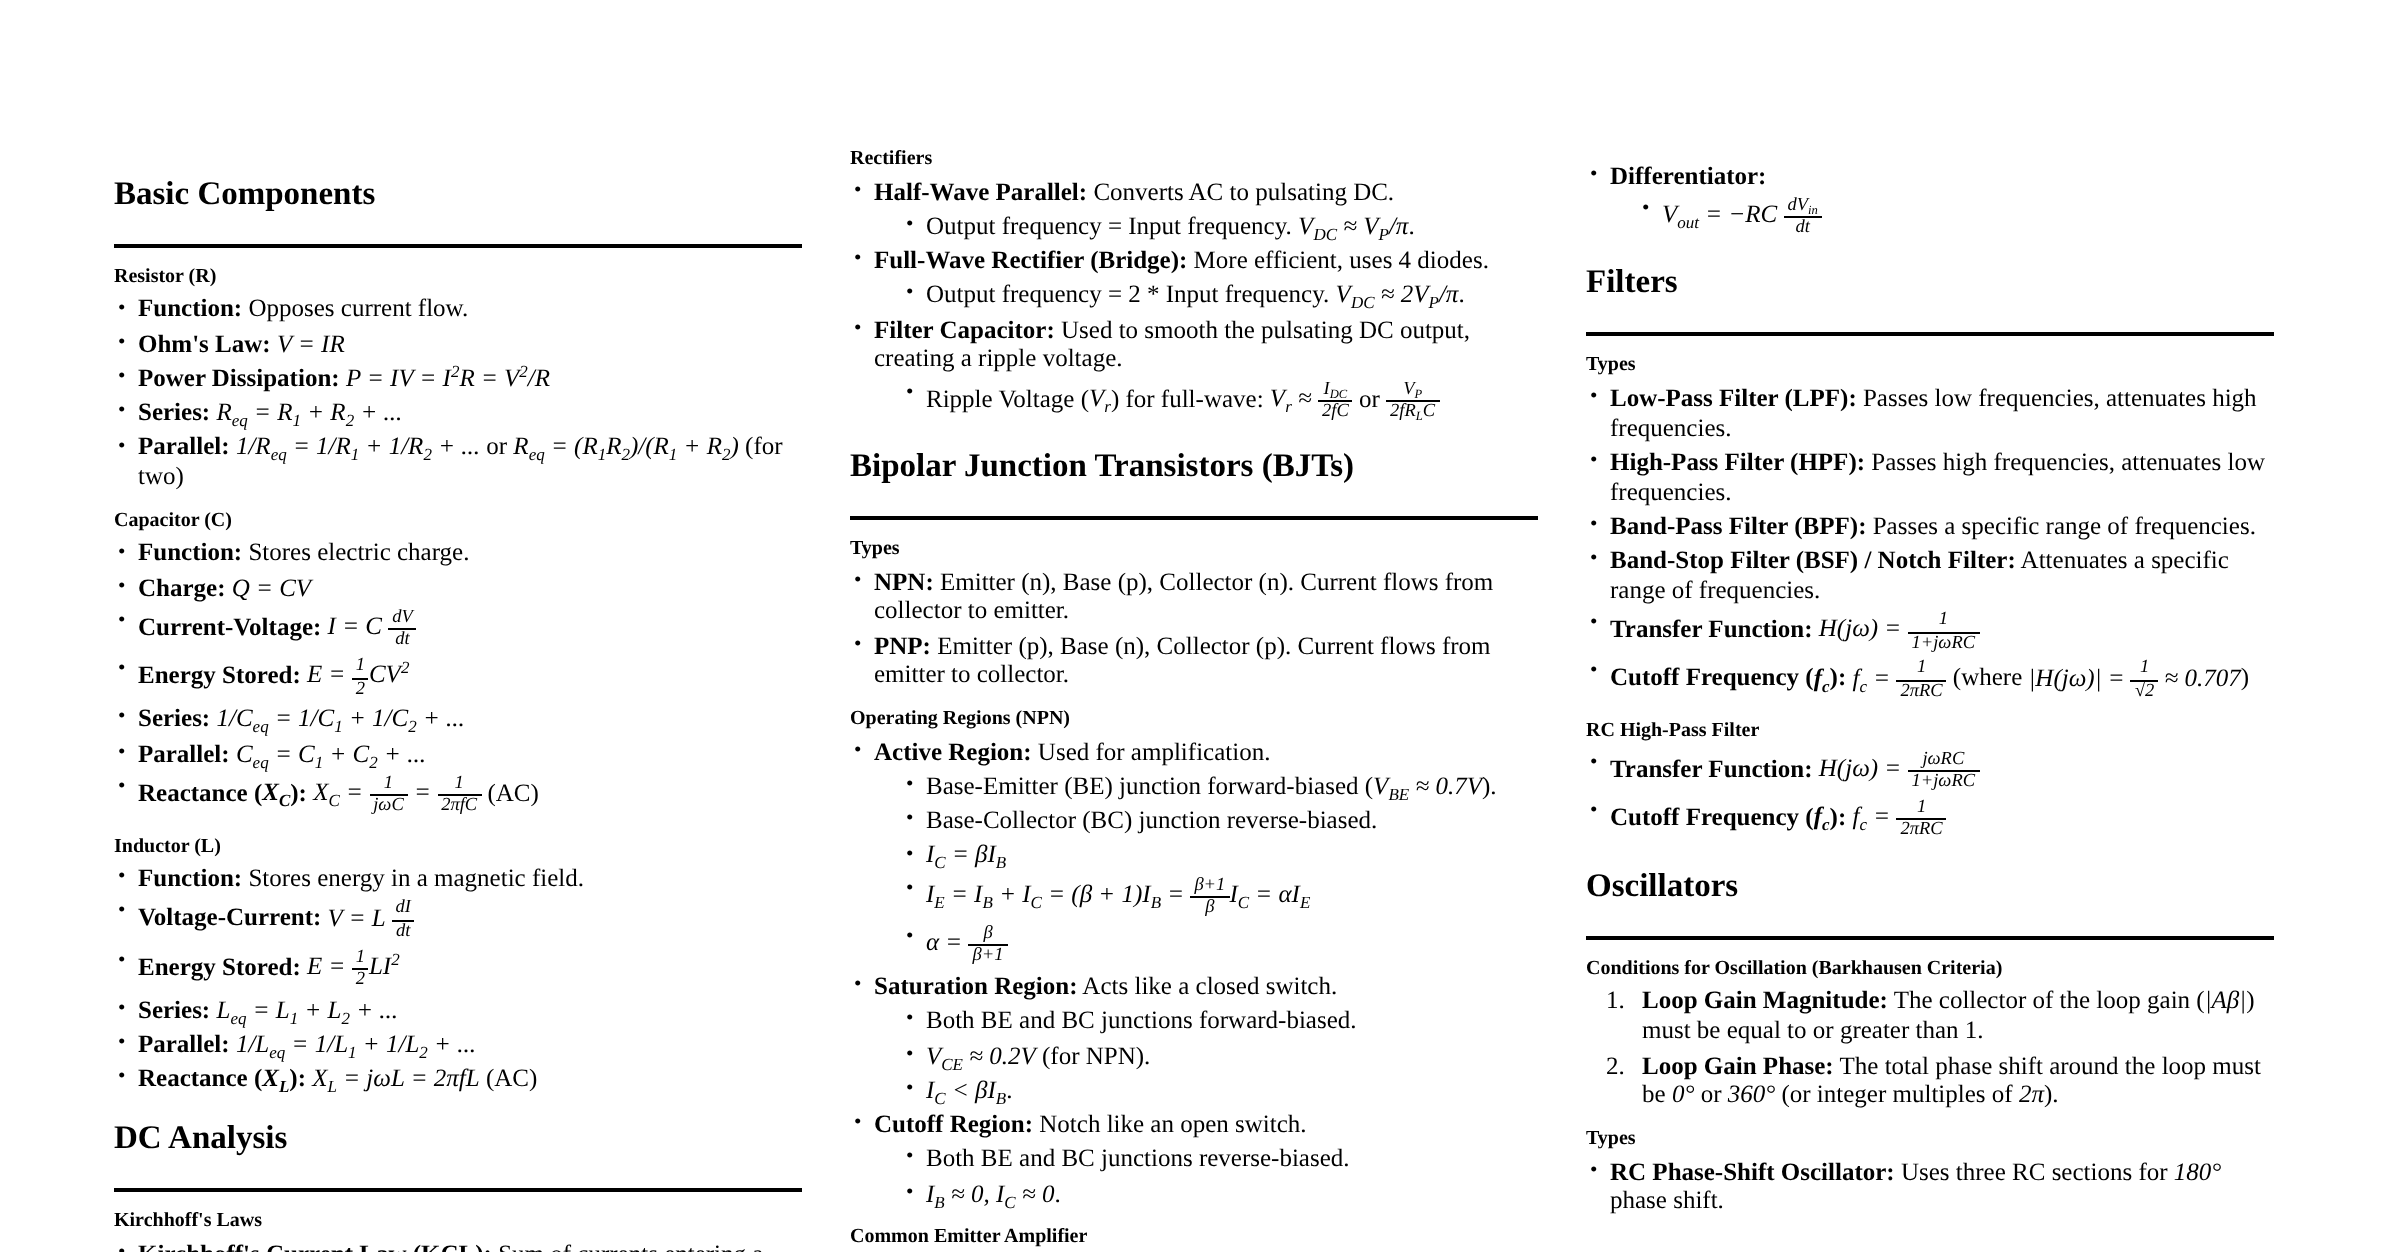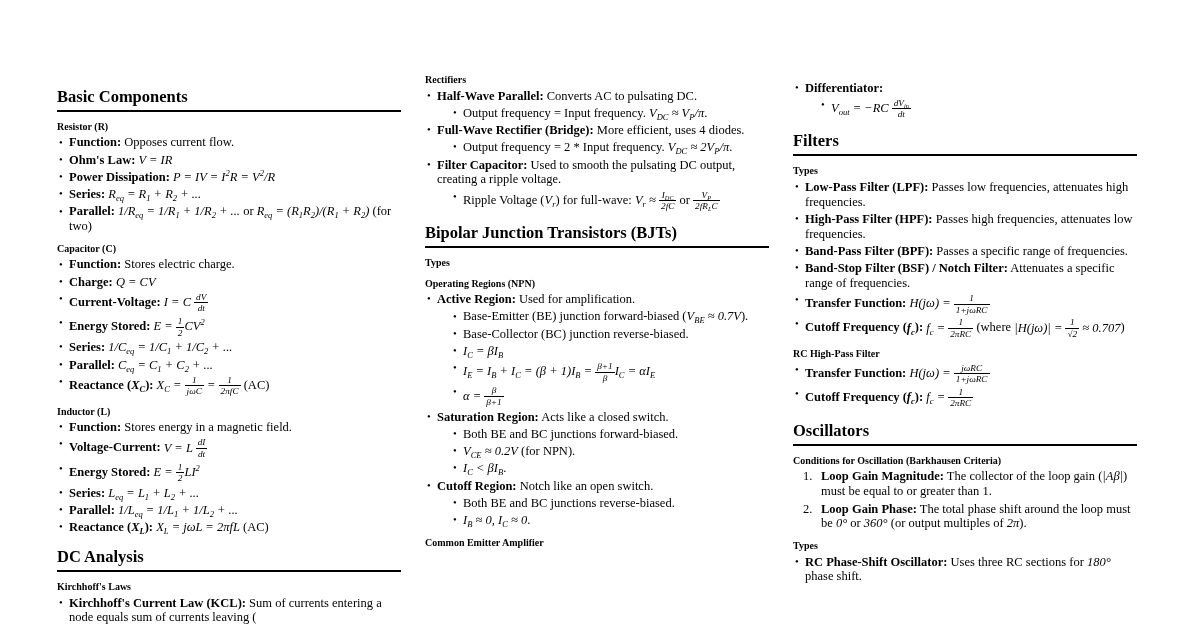--- a/index.html
+++ b/index.html
@@ -9,21 +9,21 @@
     font-family:"Liberation Serif","DejaVu Serif",serif;
     font-size:12.5px;line-height:1.18;
   }
   .columns{position:absolute;left:57px;top:74px;display:flex;gap:24px;}
   .col{width:344px;}
   .col:nth-child(1){padding-top:14px;}
   .col:nth-child(3){padding-top:4px;}
   .col > :first-child{margin-top:0 !important;}
   .h1{
     font-size:16.5px;font-weight:bold;line-height:1.15;
-    border-bottom:2px solid #000;padding-bottom:3px;margin:13px 0 4px;
+    border-bottom:2px solid #000;padding-bottom:15px;margin:13px 0 4px;
   }
   .h2{font-size:10px;font-weight:bold;line-height:1.15;margin:9px 0 3px;}
   .ul{margin:0;}
   .li{position:relative;padding-left:12px;margin:2.5px 0;}
   .li::before{content:"•";position:absolute;left:2px;top:0.1em;font-size:0.85em;}
   .subs{margin-left:14px;}
   .ol{margin:2px 0;}
   .oli{position:relative;padding-left:28px;margin:3px 0;}
   .oli .num{position:absolute;left:10px;}
   .seg-b{font-weight:bold;}
@@ -87,20 +87,24 @@
             </div></div>
           <div class="li"><span class="seg-b">Full-Wave Rectifier (Bridge):</span><span class="seg-p"> More efficient, uses 4 diodes.</span><div class="subs">
               <div class="li"><span class="seg-p">Output frequency = 2 * Input frequency. </span><span class="seg-m math">V<sub>DC</sub> ≈ 2V<sub>P</sub>/π</span><span class="seg-p">.</span></div>
             </div></div>
           <div class="li"><span class="seg-b">Filter Capacitor:</span><span class="seg-p"> Used to smooth the pulsating DC output, creating a ripple voltage.</span><div class="subs">
               <div class="li"><span class="seg-p">Ripple Voltage (</span><span class="seg-m math">V<sub>r</sub></span><span class="seg-p">) for full-wave: </span><span class="seg-m math">V<sub>r</sub> ≈ <span class="frac"><span class="fn">I<sub>DC</sub></span><span class="fd">2fC</span></span></span><span class="seg-p"> or </span><span class="seg-m math"><span class="frac"><span class="fn">V<sub>P</sub></span><span class="fd">2fR<sub>L</sub>C</span></span></span></div>
             </div></div>
         </div>
         <div class="h1">Bipolar Junction Transistors (BJTs)</div>
         <div class="h2">Types</div>
+        <div class="ul">
+          <div class="li"><span class="seg-b">NPN:</span><span class="seg-p"> Emitter (n), Base (p), Collector (n). Current flows from collector to emitter.</span></div>
+          <div class="li"><span class="seg-b">PNP:</span><span class="seg-p"> Emitter (p), Base (n), Collector (p). Current flows from emitter to collector.</span></div>
+        </div>
         <div class="h2">Operating Regions (NPN)</div>
         <div class="ul">
           <div class="li"><span class="seg-b">Active Region:</span><span class="seg-p"> Used for amplification.</span><div class="subs">
               <div class="li"><span class="seg-p">Base-Emitter (BE) junction forward-biased (</span><span class="seg-m math">V<sub>BE</sub> ≈ 0.7V</span><span class="seg-p">).</span></div>
               <div class="li"><span class="seg-p">Base-Collector (BC) junction reverse-biased.</span></div>
               <div class="li"><span class="seg-m math">I<sub>C</sub> = βI<sub>B</sub></span></div>
               <div class="li"><span class="seg-m math">I<sub>E</sub> = I<sub>B</sub> + I<sub>C</sub> = (β + 1)I<sub>B</sub> = <span class="frac"><span class="fn">β+1</span><span class="fd">β</span></span>I<sub>C</sub> = αI<sub>E</sub></span></div>
               <div class="li"><span class="seg-m math">α = <span class="frac"><span class="fn">β</span><span class="fd">β+1</span></span></span></div>
             </div></div>
           <div class="li"><span class="seg-b">Saturation Region:</span><span class="seg-p"> Acts like a closed switch.</span><div class="subs">
@@ -135,21 +139,21 @@
         </div>
         <div class="h2">RC High-Pass Filter</div>
         <div class="ul">
           <div class="li"><span class="seg-b">Transfer Function:</span><span class="seg-m math"> H(jω) = <span class="frac"><span class="fn">jωRC</span><span class="fd">1+jωRC</span></span></span></div>
           <div class="li"><span class="seg-b">Cutoff Frequency (</span><span class="seg-bm math">f<sub>c</sub></span><span class="seg-b">):</span><span class="seg-m math"> f<sub>c</sub> = <span class="frac"><span class="fn">1</span><span class="fd">2πRC</span></span></span></div>
         </div>
         <div class="h1">Oscillators</div>
         <div class="h2">Conditions for Oscillation (Barkhausen Criteria)</div>
         <div class="ol">
           <div class="oli"><span class="num">1.</span><span class="seg-b">Loop Gain Magnitude:</span><span class="seg-p"> The collector of the loop gain (</span><span class="seg-m math">|Aβ|</span><span class="seg-p">) must be equal to or greater than 1.</span></div>
-          <div class="oli"><span class="num">2.</span><span class="seg-b">Loop Gain Phase:</span><span class="seg-p"> The total phase shift around the loop must be </span><span class="seg-m math">0°</span><span class="seg-p"> or </span><span class="seg-m math">360°</span><span class="seg-p"> (or output multiples of </span><span class="seg-m math">2π</span><span class="seg-p">).</span></div>
+          <div class="oli"><span class="num">2.</span><span class="seg-b">Loop Gain Phase:</span><span class="seg-p"> The total phase shift around the loop must be </span><span class="seg-m math">0°</span><span class="seg-p"> or </span><span class="seg-m math">360°</span><span class="seg-p"> (or integer multiples of </span><span class="seg-m math">2π</span><span class="seg-p">).</span></div>
         </div>
         <div class="h2">Types</div>
         <div class="ul">
           <div class="li"><span class="seg-b">RC Phase-Shift Oscillator:</span><span class="seg-p"> Uses three RC sections for </span><span class="seg-m math">180°</span><span class="seg-p"> phase shift.</span></div>
         </div>
       </div>
     </div>
 </div>
 
 </body></html>

